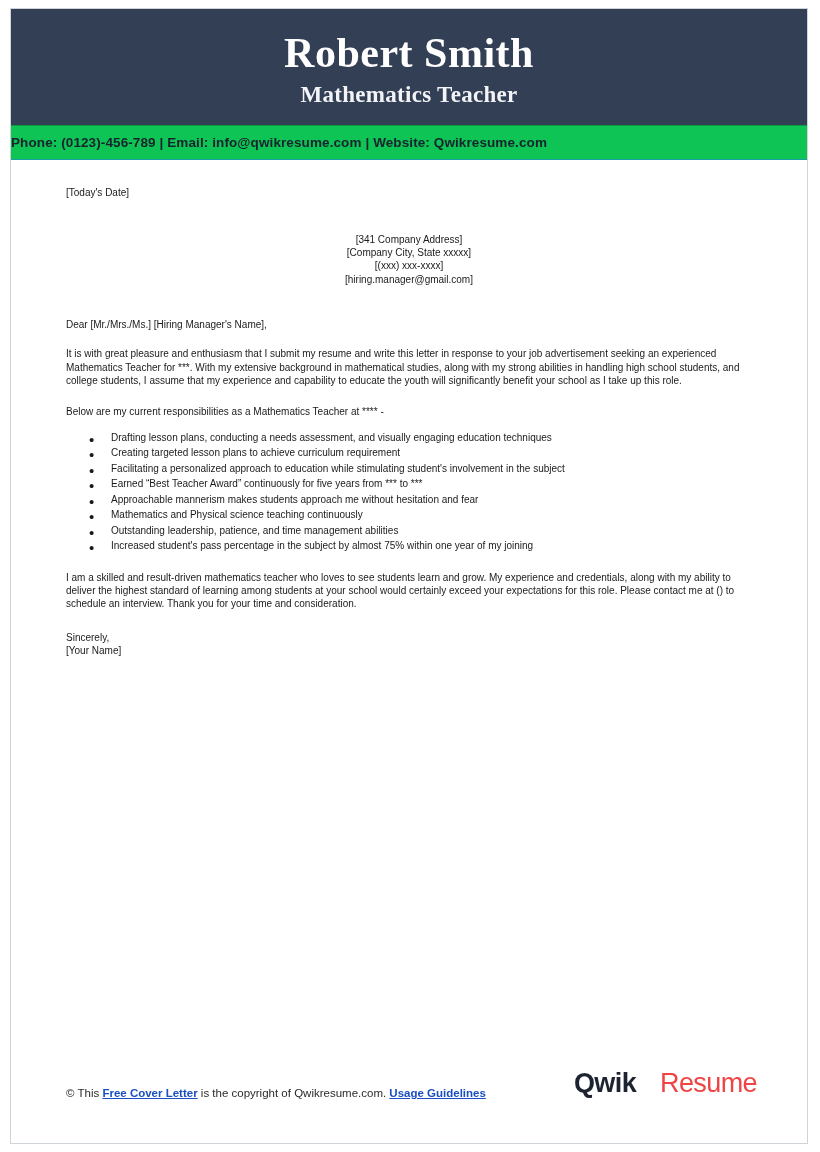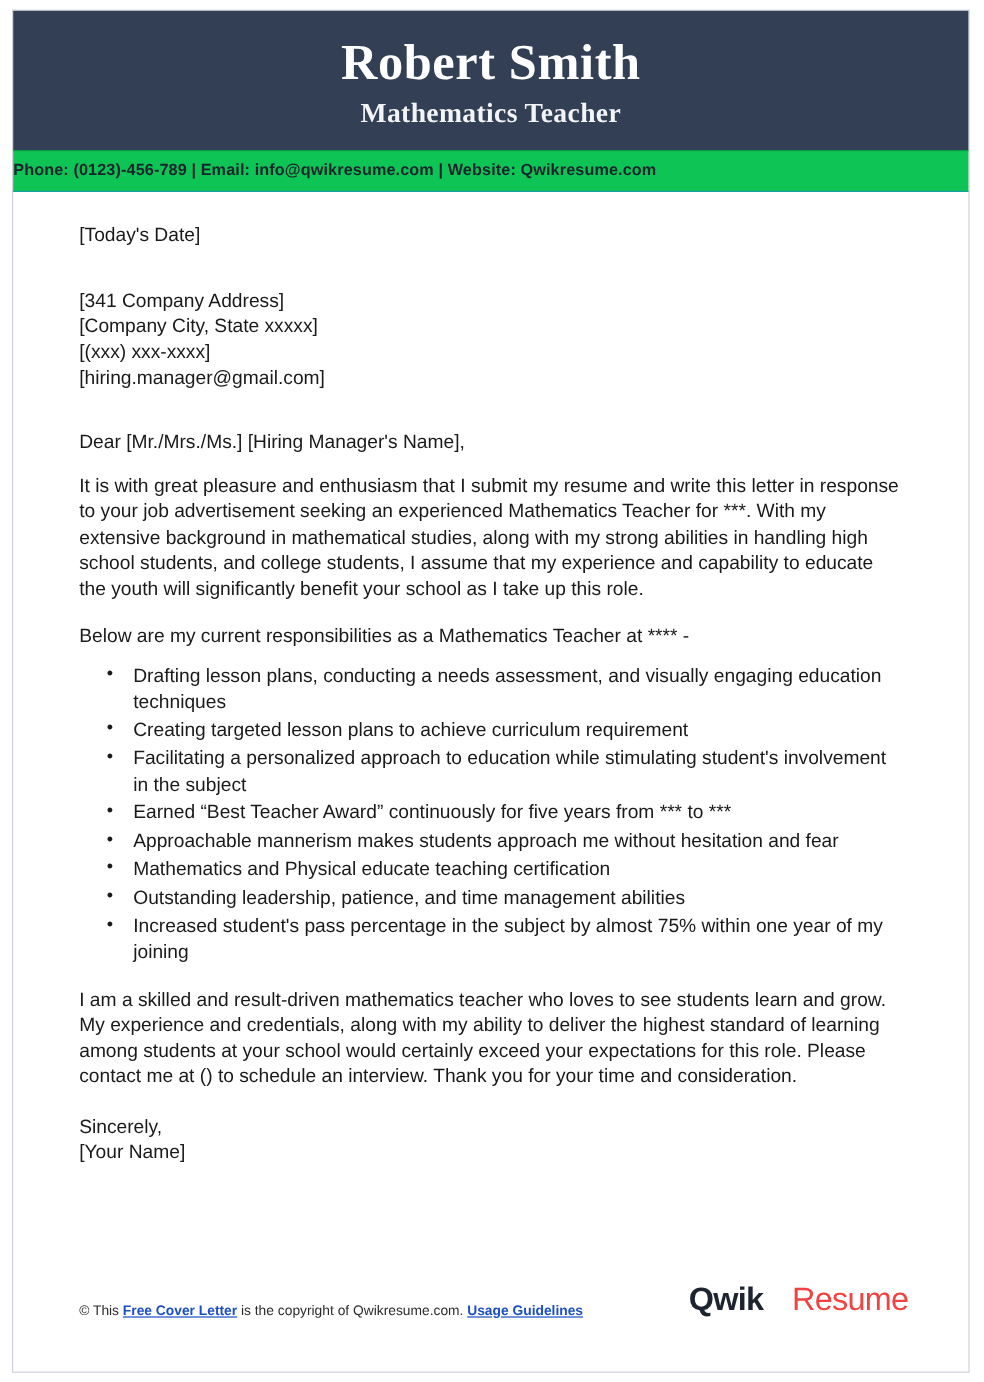--- a/index.html
+++ b/index.html
@@ -63,33 +63,34 @@
     font-weight: bold;
     font-size: 13.5px;
     color: #17242e;
     letter-spacing: 0.1px;
   }
 
   
   .letter-body {
     padding: 26px 55px 0 55px;
     color: #1a1a1a;
-    font-size: 16px;
+    font-size: 10px;
     line-height: 1.32;
   }
 
   .date-block {
     margin: 0 0 34px 0;
   }
   .recipient-block {
     margin: 0 0 32px 0;
   }
   .recipient-line {
     margin: 0;
     line-height: 1.33;
+    text-align: center;
   }
 
   .salutation {
     margin: 0 0 16px 0;
   }
 
   .para {
     margin: 0 0 18px 0;
     line-height: 1.34;
   }
@@ -188,21 +189,21 @@
     <div class="para">It is with great pleasure and enthusiasm that I submit my resume and write this letter in response to your job advertisement seeking an experienced Mathematics Teacher for ***. With my extensive background in mathematical studies, along with my strong abilities in handling high school students, and college students, I assume that my experience and capability to educate the youth will significantly benefit your school as I take up this role.</div>
 
     <div class="bullets-intro">Below are my current responsibilities as a Mathematics Teacher at **** -</div>
 
     <ul class="bullets">
       <li>Drafting lesson plans, conducting a needs assessment, and visually engaging education techniques</li>
       <li>Creating targeted lesson plans to achieve curriculum requirement</li>
       <li>Facilitating a personalized approach to education while stimulating student's involvement in the subject</li>
       <li>Earned “Best Teacher Award” continuously for five years from *** to ***</li>
       <li>Approachable mannerism makes students approach me without hesitation and fear</li>
-      <li>Mathematics and Physical educate teaching certification</li>
+      <li>Mathematics and Physical science teaching continuously</li>
       <li>Outstanding leadership, patience, and time management abilities</li>
       <li>Increased student's pass percentage in the subject by almost 75% within one year of my joining</li>
     </ul>
 
     <div class="closing-para">I am a skilled and result-driven mathematics teacher who loves to see students learn and grow. My experience and credentials, along with my ability to deliver the highest standard of learning among students at your school would certainly exceed your expectations for this role. Please contact me at () to schedule an interview. Thank you for your time and consideration.</div>
 
     <p class="signoff-line">Sincerely,</p>
     <p class="signoff-line">[Your Name]</p>
   </div>
 

